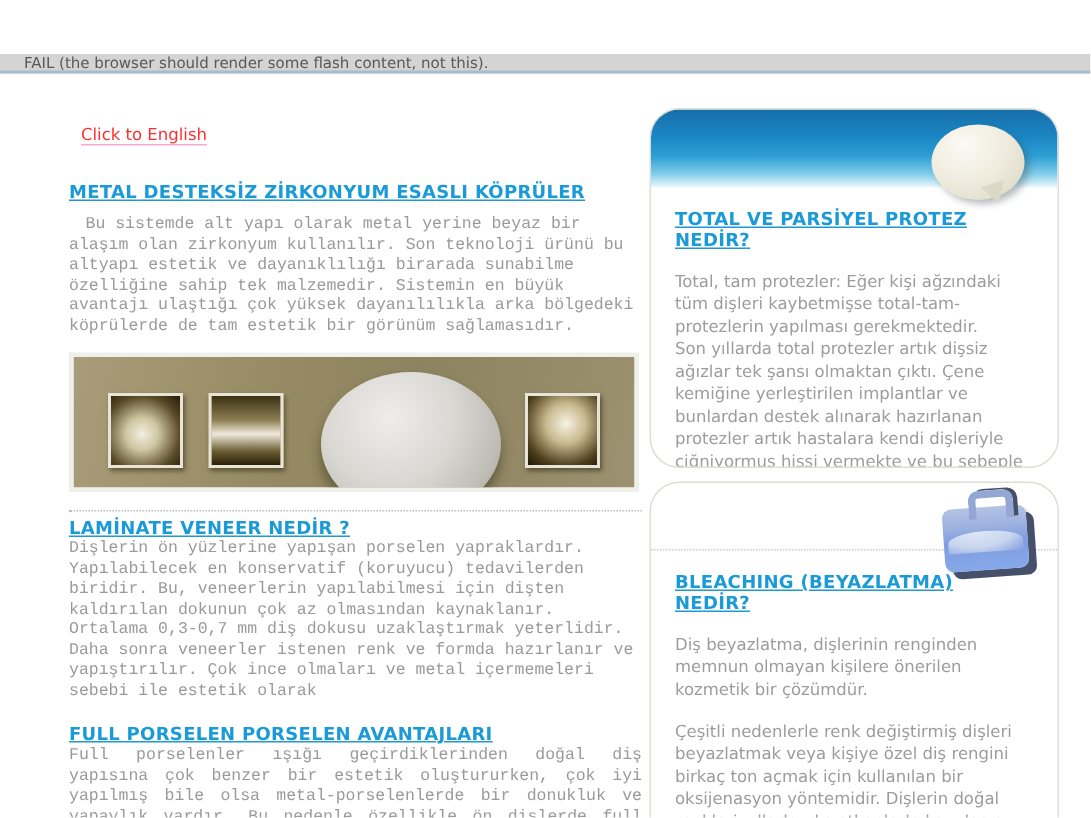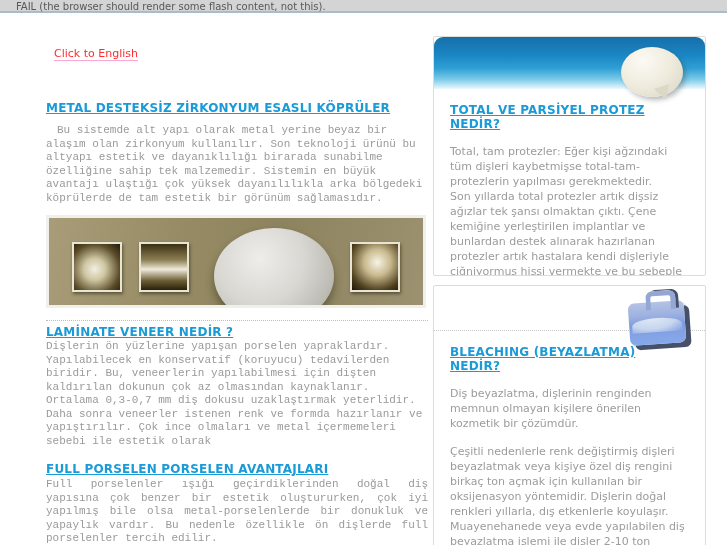--- a/index.html
+++ b/index.html
@@ -5,39 +5,39 @@
   * { margin:0; padding:0; box-sizing:border-box; }
   html,body { background:#fff; }
   body {
     width:727px; height:545px; overflow:hidden; position:relative;
     font-family:"DejaVu Sans","Liberation Sans",sans-serif;
   }
   
   .notice-bar {
     width:727px; height:13px; background:#d4d4d4;
     border-bottom:2px solid #a9bccb;
-    font-size:10px; line-height:13px; color:#585858; padding-left:16px;
+    font-size:10px; line-height:13px; color:#585858; padding-left:16px;margin-top:36px;
   }
   .page { display:flex; padding:0 0 0 46px; }
   .left-col { width:382px; flex:none; }
   .right-col { width:273px; flex:none; margin-left:5px; margin-top:23px; }
 
   
   .lang-link {
     display:inline-block; margin:34px 0 4px 8px;
     color:#ff2d2d; font-size:11px; cursor:pointer;
     border-bottom:1px solid #f9a8d4; text-decoration:none;
   }
 
   
   .h-blue {
     color:#1a9ad6; font-size:12px; font-weight:bold;
     text-decoration:underline; letter-spacing:.2px; cursor:pointer;
   }
-  .left-col .h1 { margin-top:36px; }
+  .left-col .h1 { margin-top:20px; }
 
   
   .p-gray {
     color:#9a9a9a; font-size:11px; line-height:13.5px; margin-top:9px;font-family:Liberation Mono, monospace;
   }
   .indent { text-indent:11px; }
   .justify { text-align:justify; }
 
   
   .banner {
@@ -81,21 +81,21 @@
     background:linear-gradient(165deg,#f6f4ec 0%,#ece8da 55%,#d9d4c2 100%);
     box-shadow:inset -4px -5px 8px rgba(120,115,95,.45), 2px 3px 5px rgba(0,0,0,.6);
   }
   .veneer-caption { color:#9a9a9a; font-size:11px; line-height:13.5px; margin:2px 0 0 12px; }
 
   .h3 { margin-top:14px; }
 
   
   .box {
     width:273px; background:#fff;
-    border:1px solid #ddddd5; border-radius:2px; overflow:hidden; position:relative;
+    border:1px solid #ddddd5; border-radius:20px; overflow:hidden; position:relative;
   }
   .box1 { height:240px; }
   .box2 { height:318px; margin-top:9px; }
   .box1-header {
     height:52px;
     background:linear-gradient(180deg,#166fa9 0%,#1a86c4 35%,#2e9fd4 60%,#7fcce9 82%,#c8eaf7 94%,#eef9fd 100%);
     border-radius:9px 9px 0 0;
   }
   .box-content { padding:14px 16px 0 16px; }
   .box-body {

